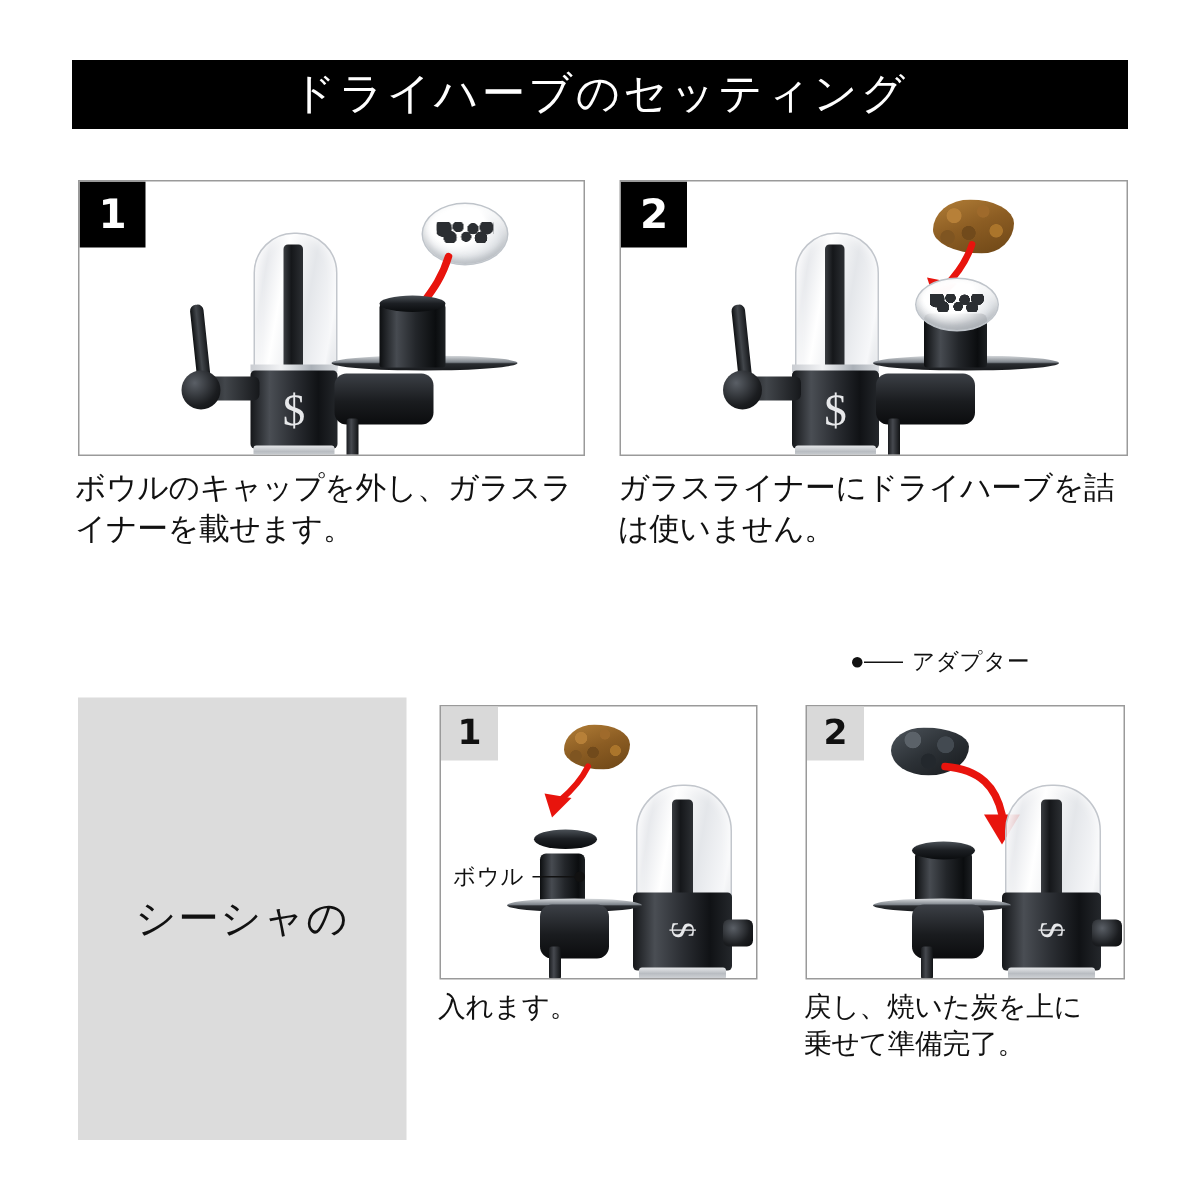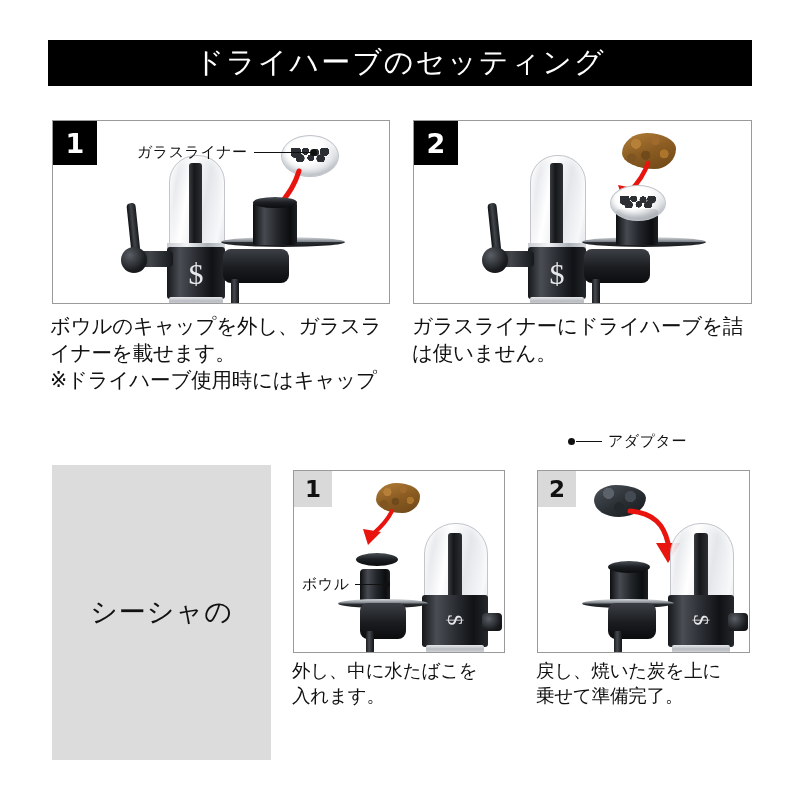--- a/index.html
+++ b/index.html
@@ -269,25 +269,20 @@
 <body>
 
 <div class="title-banner">
   <span class="title-text">ドライハーブのセッティング</span>
 </div>
 
 <div class="panel" style="left:52px; top:120px; width:338px; height:184px;">
 
   <div class="badge dark">1</div>
 
-  <div class="callout" style="left:84px; top:22px;">
-    <span class="c-text">ガラスライナー</span>
-    <span class="c-line" style="width:58px; margin-left:6px;"></span>
-    <span class="c-dot" style="margin-left:-2px;"></span>
-  </div>
 
   <div class="glass-liner" style="left:228px; top:14px; width:56px; height:40px;"></div>
 
   <svg class="arrow-svg" style="left:190px; top:44px;" width="70" height="70" viewBox="0 0 70 70">
     <path d="M56 6 C50 26, 40 34, 30 50" stroke="#e8140d" stroke-width="5" fill="none" stroke-linecap="round"></path>
     <path d="M33 64 L20 42 L44 45 Z" fill="#e8140d"></path>
   </svg>
 
   <div class="device" style="left:60px; top:30px; width:270px; height:154px;">
     <div class="dev-glass" style="left:56px; top:4px; width:54px; height:92px; border-radius:27px 27px 4px 4px;"></div>
@@ -334,21 +329,20 @@
     <div class="glass-liner" style="left:136px; top:34px; width:54px; height:34px;"></div>
     <div class="dev-elbow" style="left:110px; top:98px; width:66px; height:34px;"></div>
     <div class="dev-stem" style="left:118px; top:128px; width:8px; height:26px;"></div>
     <div class="dev-base" style="left:56px; top:146px; width:54px; height:8px;"></div>
   </div>
 </div>
 
 <div class="caption" style="left:50px; top:312px; width:352px;">
   <div>ボウルのキャップを外し、ガラスラ</div>
   <div>イナーを載せます。</div>
-  <div>※ドライハーブ使用時にはキャップ</div>
 </div>
 
 <div class="caption" style="left:412px; top:312px; width:352px;">
   <div>ガラスライナーにドライハーブを詰</div>
   <div>は使いません。</div>
 </div>
 
 <div class="gray-block">
   <div class="gb-text">
     <div>シーシャの</div>
@@ -416,20 +410,19 @@
     <div class="dev-bowl" style="left:36px; top:78px; width:38px; height:38px;"></div>
     <div class="cap-disc" style="left:34px; top:72px; width:42px; height:12px;"></div>
     <div class="dev-plate" style="left:8px; top:110px; width:92px; height:9px;"></div>
     <div class="dev-elbow" style="left:34px; top:114px; width:48px; height:36px;"></div>
     <div class="dev-stem" style="left:40px; top:142px; width:8px; height:22px;"></div>
     <div class="dev-base" style="left:98px; top:156px; width:58px; height:8px;"></div>
   </div>
 </div>
 
 <div class="caption small" style="left:292px; top:658px; width:220px;">
-  <div>外し、中に水たばこを</div>
   <div>入れます。</div>
 </div>
 
 <div class="caption small" style="left:536px; top:658px; width:230px;">
   <div>戻し、焼いた炭を上に</div>
   <div>乗せて準備完了。</div>
 </div>
 
 </body></html>

